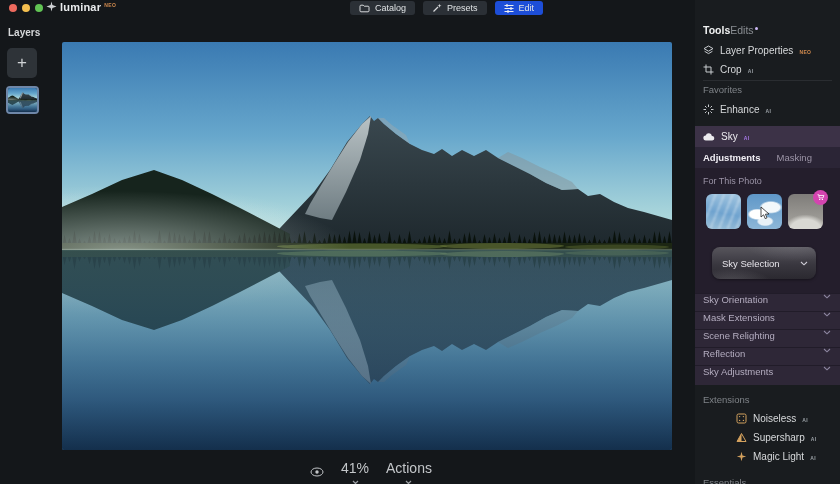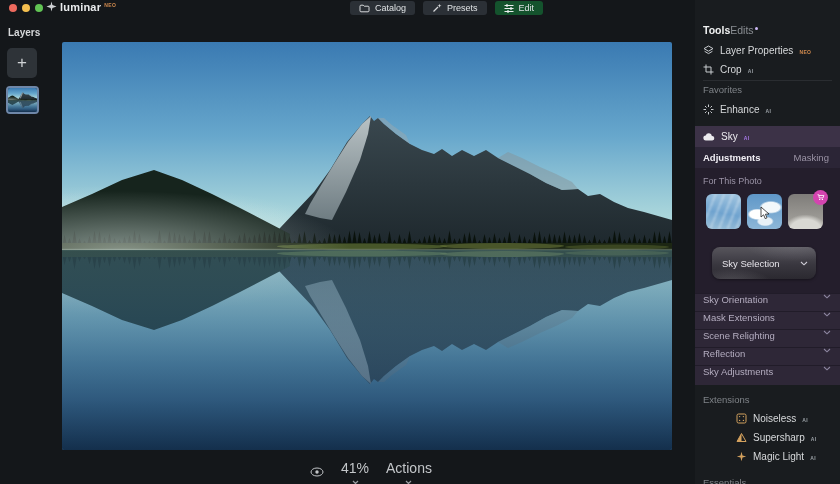--- a/index.html
+++ b/index.html
@@ -12,21 +12,21 @@
   .traffic span { width:8px; height:8px; border-radius:50%; display:block; }
   .logo { left:46px; top:1px; display:flex; align-items:flex-start; gap:3px; }
   .logo-text { font-size:11px; font-weight:600; color:#e9ebed; letter-spacing:.2px; }
   .sup-badge { font-size:5px; font-weight:700; letter-spacing:.4px; position:relative; top:1px; }
   .neo { color:#d08a4e; }
   .ai  { color:#9aa0a6; }
   .ai-purple { color:#a678e8; }
   .mode-switch { left:350px; top:1px; display:flex; gap:8px; }
   .mode-btn { display:flex; align-items:center; gap:5px; background:#2b3036; border-radius:3px;
               padding:2px 9px; height:14px; font-size:9px; color:#dfe2e4; cursor:default; }
-  .mode-btn.selected { background:#14532d; }
+  .mode-btn.selected { background:#1d4ed8; }
   .extras-btn { left:752px; top:1px; display:flex; align-items:center; gap:5px; background:#2f343a;
                 border-radius:3px; padding:2px 9px; height:14px; font-size:9px; color:#e3e5e7; }
   .share-btn { left:820px; top:2px; }
 
   
   .layers-title { left:8px; top:27px; font-size:10px; font-weight:700; color:#d6d8da; }
   .add-layer { left:7px; top:48px; width:30px; height:30px; background:#2e3338; border-radius:5px;
                display:flex; align-items:center; justify-content:center; font-size:17px; color:#cfd2d5; }
   .layer-thumb { left:6px; top:86px; width:33px; height:28px; border:2px solid #6f87a8; border-radius:4px;
                  overflow:hidden; background:#1a242c; }
@@ -45,21 +45,21 @@
   .rp-tab-active { font-size:10.5px; font-weight:700; color:#f0f1f2; }
   .rp-tab { font-size:10.5px; color:#8a8e93; }
   .dot { width:3px; height:3px; border-radius:50%; background:#cdb9f5; display:inline-block; position:relative; top:-4px; left:1px; }
   .tool-row { left:703px; width:130px; height:15px; display:flex; align-items:center; gap:6px; font-size:10px; color:#d7d9db;text-align:center; }
   .tool-row svg { flex:none; }
   .divider { left:703px; width:129px; height:1px; background:#2a2d31; }
   .sect-label { left:703px; font-size:9.5px; color:#7f8388; }
 
   .sky-block { left:695px; top:126px; width:145px; height:259px; background:#241e2c; }
   .sky-head { left:695px; top:126px; width:145px; height:21px; background:#3c3247; display:flex; align-items:center; gap:6px; padding-left:8px; font-size:10px; color:#ecebef; }
-  .sky-tabs { left:695px; top:147px; width:145px; height:21px; background:#2b2536; display:flex; align-items:center; gap:33px; padding-left:8px; }
+  .sky-tabs { left:695px; top:147px; width:145px; height:21px; background:#2b2536; display:flex; align-items:center; gap:16px; padding-left:8px; }
   .sky-tab-active { font-size:9.5px; font-weight:700; color:#f0eef4; }
   .sky-tab { font-size:9.5px; color:#9b94a6; }
   .ftp-label { left:703px; top:176px; font-size:9px; color:#9a93a6; }
   .sky-thumb { top:194px; width:35px; height:35px; border-radius:6px; overflow:hidden; }
   .sky-thumb.t1 { left:706px; background:linear-gradient(190deg,#a3c6e0,#6fa3cf 55%,#9cc0d8); }
   .sky-thumb.t1::after { content:""; position:absolute; inset:0; filter:blur(1px);
       background:repeating-linear-gradient(112deg, rgba(255,255,255,.55) 0 2px, transparent 2px 8px); opacity:.6; }
   .sky-thumb.t2 { left:747px; background:
       radial-gradient(14px 8px at 30% 58%, #ffffff 0 55%, transparent 72%),
       radial-gradient(16px 9px at 68% 38%, #f3f8fb 0 55%, transparent 72%),

